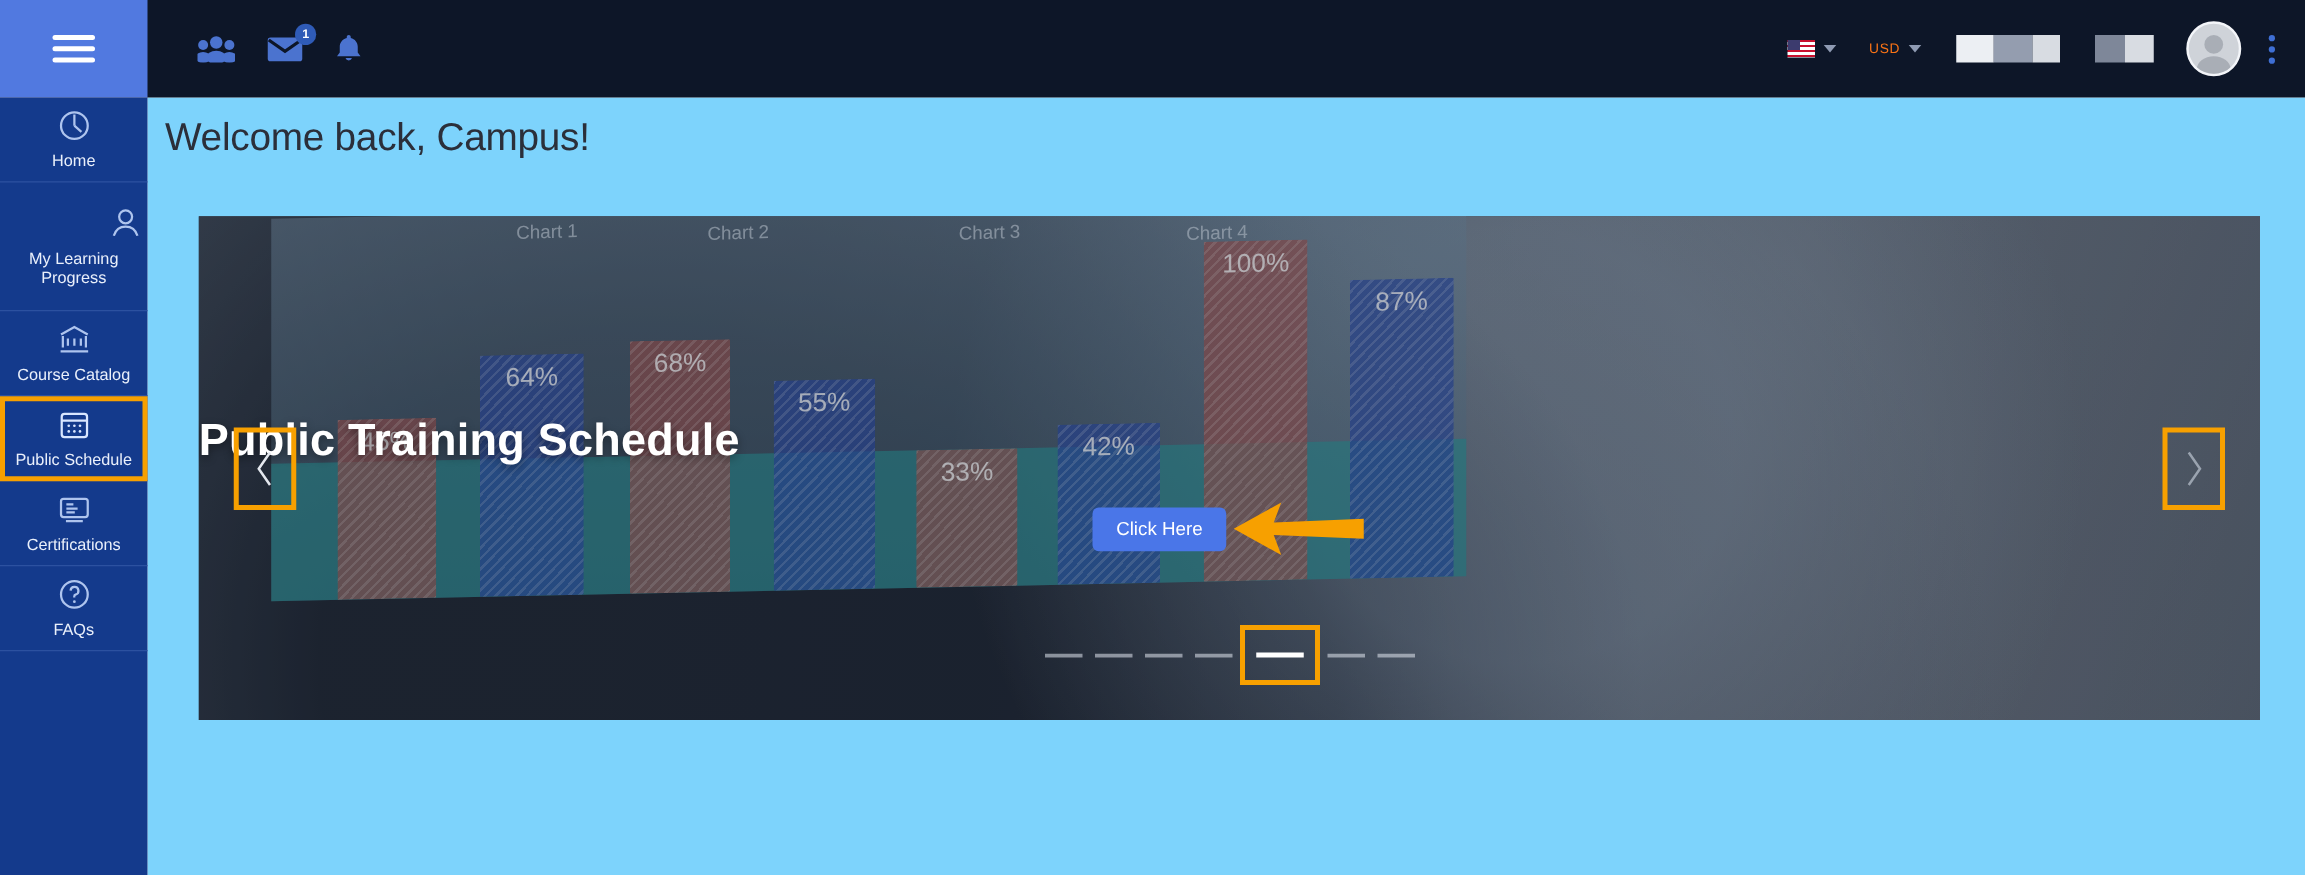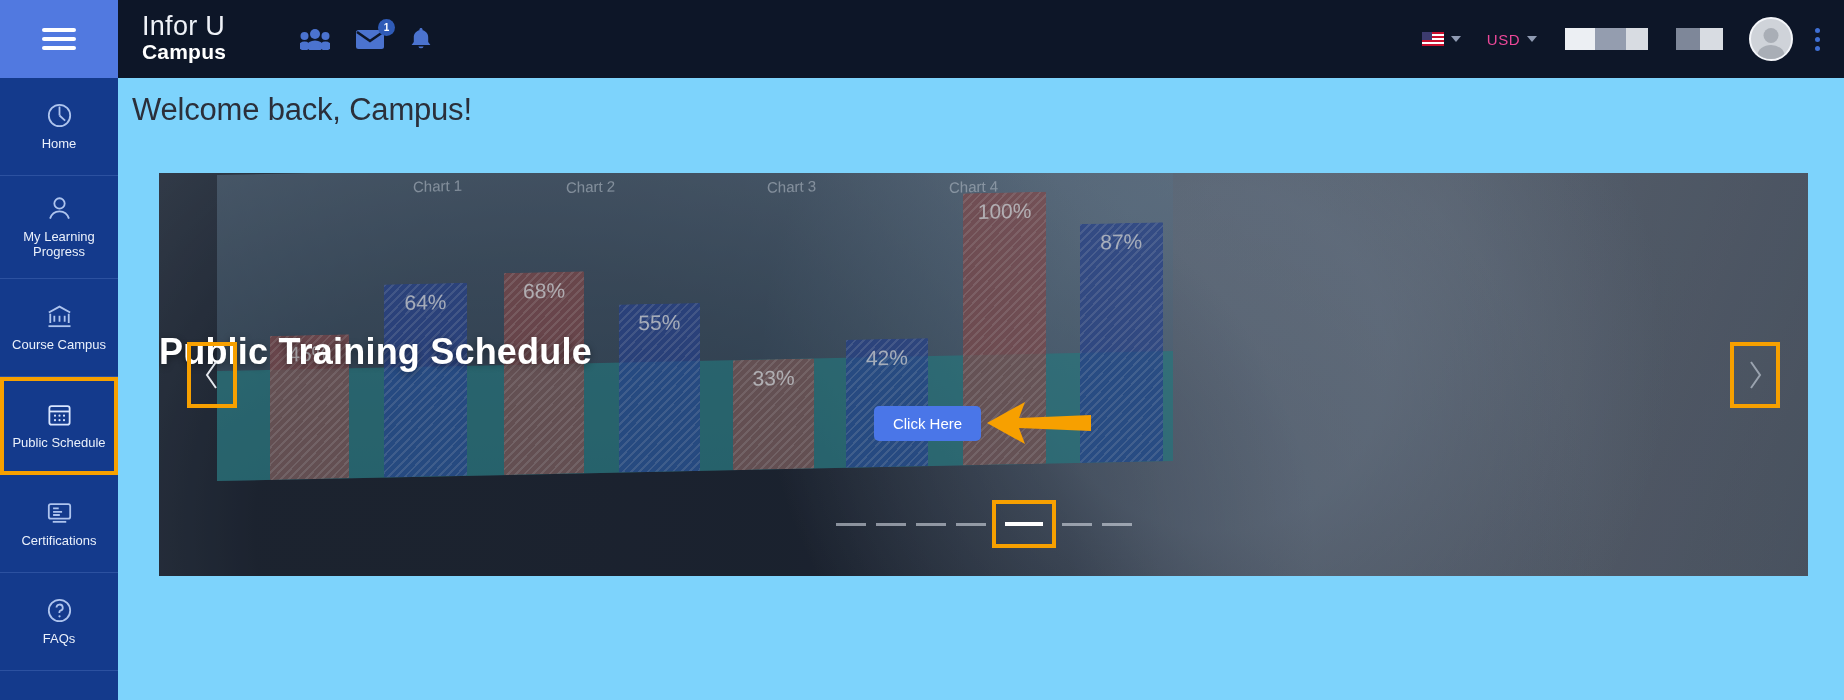--- a/index.html
+++ b/index.html
@@ -20,21 +20,21 @@
 
   #header-icons { display:flex; align-items:center; gap:26px; margin-left:40px; }
   .hicon { position:relative; cursor:pointer; display:flex; align-items:center; }
   .badge { position:absolute; top:-10px; right:-11px; background:#2f5bb7; color:#fff;
     font-size:10px; font-weight:700; width:17px; height:17px; border-radius:50%;
     display:flex; align-items:center; justify-content:center; }
 
   #header-right { margin-left:auto; display:flex; align-items:center; gap:0; padding-right:20px; }
   #flag-group, #cur-group { display:flex; align-items:center; gap:7px; cursor:pointer; }
   #cur-group { margin-left:26px; }
-  .cur-label { color:#ec4899; font-size:15px; letter-spacing:.5px; }
+  .cur-label { color:#f97316; font-size:11px; letter-spacing:.5px; }
   .chev { width:0;height:0;border-left:5px solid transparent;border-right:5px solid transparent;
     border-top:6px solid #8f9bb3; }
   .flag { width:22px; height:14px; position:relative; overflow:hidden;
     background:repeating-linear-gradient(#c8102e 0 2px, #fff 2px 4px); }
   .flag::after { content:""; position:absolute; left:0; top:0; width:10px; height:8px; background:#3c3b6e; }
 
   .redact { display:flex; height:22px; margin-left:28px; }
   .redact i { display:block; height:100%; }
 
   #avatar { width:44px; height:44px; border-radius:50%; border:2px solid #f3f5f9;
@@ -42,24 +42,24 @@
   #avatar::before { content:""; position:absolute; left:50%; top:9px; transform:translateX(-50%);
     width:15px;height:15px;border-radius:50%;background:#a9aeb6; }
   #avatar::after { content:""; position:absolute; left:50%; bottom:-7px; transform:translateX(-50%);
     width:27px;height:21px;border-radius:50% 50% 0 0;background:#a9aeb6; }
   #kebab { margin-left:18px; display:flex; flex-direction:column; gap:4px; cursor:pointer; padding:4px; }
   #kebab i { width:5px;height:5px;border-radius:50%;background:#3f6fd4; display:block; }
 
   
   #sidebar { position:absolute; left:0; top:78px; width:118px; height:622px;
     background:#143a8c; z-index:20; }
-  .snav { height:98px; border-bottom:1px solid #2c51a0; display:flex; flex-direction:column;
+  .snav { height:68px; border-bottom:1px solid #2c51a0; display:flex; flex-direction:column;
     align-items:center; justify-content:center; gap:7px; cursor:pointer; padding:0 4px; }
   .snav .slabel { color:#eaf0fb; font-size:13px; text-align:center; line-height:15px; }
-  .snav.tall { height:103px; }
+  .snav.tall { height:103px;align-items:flex-end; }
   .snav.active { outline:4px solid #f7a000; outline-offset:-4px; position:relative; z-index:5; }
   .sicon { width:27px; height:27px; color:#aec4ee; }
   .sicon svg { width:100%; height:100%; display:block; }
 
   
   #main { position:absolute; left:118px; top:78px; width:1726px; height:622px; background:#7dd3fc; }
   #page-title { position:absolute; left:14px; top:14px; font-size:31px; color:#2b2f3a;
     font-weight:400; letter-spacing:-.2px; }
 
   
@@ -117,24 +117,20 @@
 
 <div id="header">
   <div id="hamburger-cell">
     <div class="ham-bars">
       <span></span>
         <span></span>
         <span></span>
     </div>
   </div>
 
-  <div id="brand">
-    <div class="b1">Infor U</div>
-    <div class="b2">Campus</div>
-  </div>
 
   <div id="header-icons">
     <div class="hicon">
       <svg width="30" height="22" viewBox="0 0 30 22" fill="#4b73cf">
         <circle cx="15" cy="6" r="5"></circle>
           <ellipse cx="15" cy="18" rx="8" ry="5.5"></ellipse>
         <circle cx="4.5" cy="8" r="4"></circle>
           <ellipse cx="4.5" cy="18" rx="6" ry="4.4"></ellipse>
         <circle cx="25.5" cy="8" r="4"></circle>
           <ellipse cx="25.5" cy="18" rx="6" ry="4.4"></ellipse>
@@ -209,21 +205,21 @@
 
   <div class="snav">
     <span class="sicon">
       <svg viewBox="0 0 24 24" fill="none" stroke="#aec4ee" stroke-width="1.6">
         <path d="M2.5 8.5L12 3.2l9.5 5.3"></path>
           <path d="M3.8 9.6v8.2M20.2 9.6v8.2"></path>
         <path d="M7.4 11.4v5.2M12 11.4v5.2M16.6 11.4v5.2"></path>
           <path d="M2.2 20.6h19.6"></path>
       </svg>
     </span>
-    <span class="slabel">Course Campus</span>
+    <span class="slabel">Course Catalog</span>
   </div>
 
   <div class="snav active">
     <span class="sicon">
       <svg viewBox="0 0 24 24" fill="none" stroke="#d9e6ff" stroke-width="1.6">
         <rect x="3" y="4.5" width="18" height="16.5" rx="2"></rect>
           <path d="M3 9.3h18"></path>
         <circle cx="8" cy="13" r=".95" fill="#d9e6ff" stroke="none"></circle>
         <circle cx="12" cy="13" r=".95" fill="#d9e6ff" stroke="none"></circle>
         <circle cx="16" cy="13" r=".95" fill="#d9e6ff" stroke="none"></circle>

